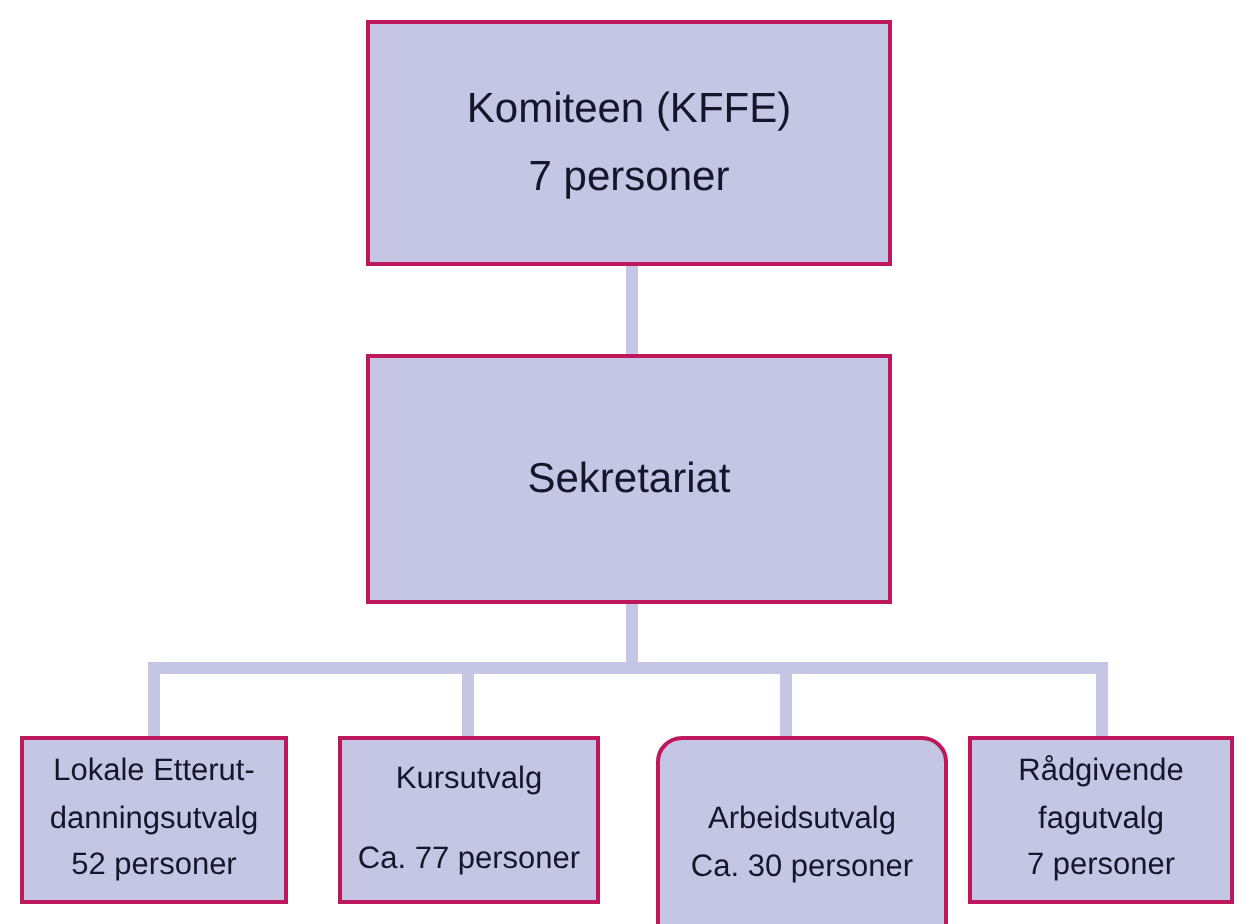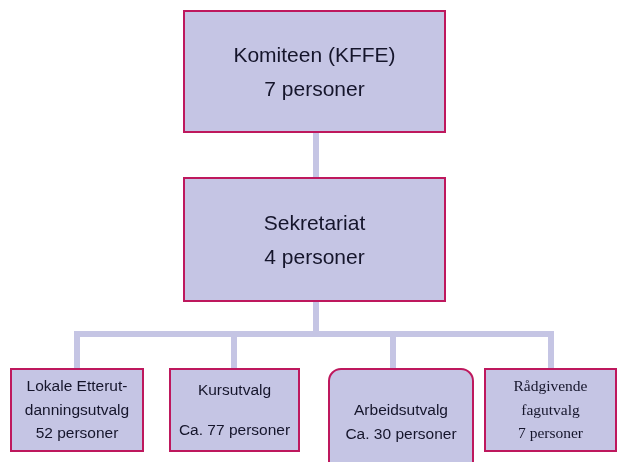--- a/index.html
+++ b/index.html
@@ -57,21 +57,21 @@
   .node-minor .line + .line {
     margin-top: 1px;
   }
 
   #node-komiteen   { left: 183px; top: 10px;  width: 263px; height: 123px; }
   #node-sekretariat{ left: 183px; top: 177px; width: 263px; height: 125px; }
 
   #node-lokale     { left: 10px;  top: 368px; width: 134px; height: 84px; text-align: right; }
   #node-kurs       { left: 169px; top: 368px; width: 131px; height: 84px; gap: 16px; }
   #node-arbeid     { left: 328px; top: 368px; width: 146px; height: 108px; border-radius: 13px; }
-  #node-radgivende { left: 484px; top: 368px; width: 133px; height: 84px; font-family: Liberation Serif, serif; }
+  #node-radgivende { left: 484px; top: 368px; width: 133px; height: 84px; }
 </style>
 </head>
 <body>
 
 <div id="chart-root">
 
   <svg class="connector-layer" viewBox="0 0 627 462" width="627" height="462" aria-hidden="true">
 
     <rect x="313" y="131" width="6" height="48" fill="#c5c5e4"></rect>
 
@@ -85,21 +85,20 @@
     <rect x="548" y="331" width="6" height="39" fill="#c5c5e4"></rect>
   </svg>
 
   <div class="node node-major" id="node-komiteen">
     <span class="line">Komiteen (KFFE)</span>
     <span class="line">7 personer</span>
   </div>
 
   <div class="node node-major" id="node-sekretariat">
     <span class="line">Sekretariat</span>
-    <span class="line">4 personer</span>
   </div>
 
   <div class="node node-minor" id="node-lokale">
     <span class="line">Lokale Etterut-</span>
     <span class="line">danningsutvalg</span>
     <span class="line">52 personer</span>
   </div>
 
   <div class="node node-minor" id="node-kurs">
     <span class="line">Kursutvalg</span>

